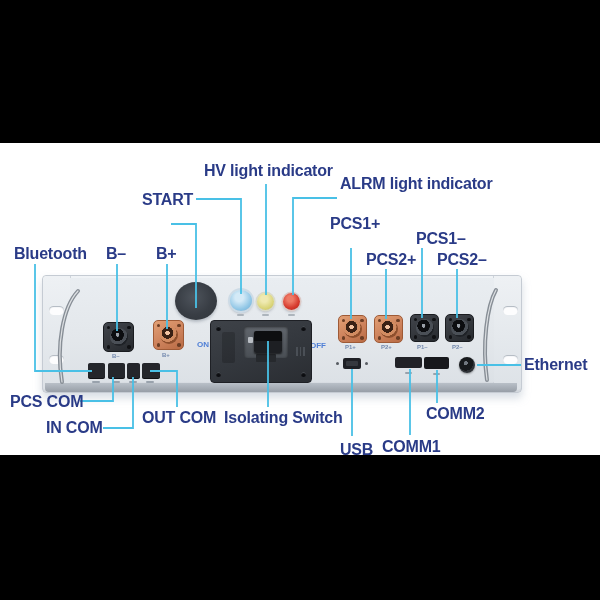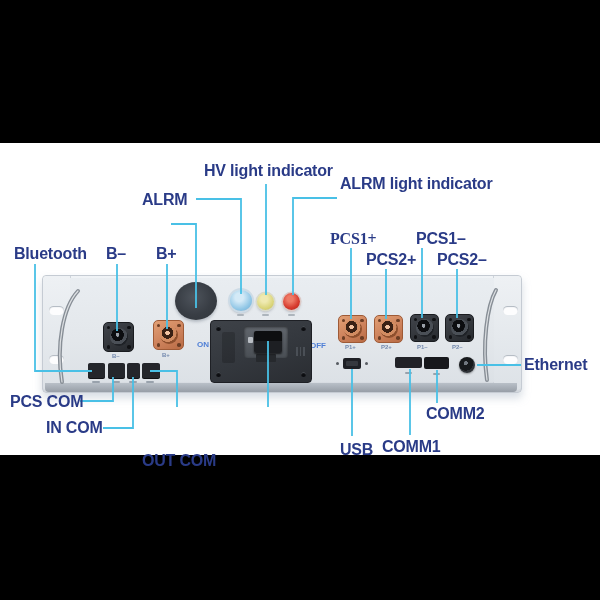--- a/index.html
+++ b/index.html
@@ -233,29 +233,30 @@
       <path d="M103,428 L133,428 L133,377"></path>
       <path d="M150,371 L177,371 L177,407"></path>
       <path d="M268,341 L268,407"></path>
       <path d="M352,369 L352,436"></path>
       <path d="M410,369 L410,435"></path>
       <path d="M437,370 L437,403"></path>
     </g>
   </svg>
 
   <span class="lbl" style="left:204px;top:163px;">HV light indicator</span>
-  <span class="lbl" style="left:142px;top:192px;">ALRM</span>
+  <span class="lbl" style="left:142px;top:192px;">START</span>
   <span class="lbl" style="left:340px;top:176px;">ALRM light indicator</span>
   <span class="lbl" style="left:14px;top:246px;">Bluetooth</span>
   <span class="lbl" style="left:106px;top:246px;">B–</span>
   <span class="lbl" style="left:156px;top:246px;">B+</span>
-  <span class="lbl" style="left:330px;top:231px;font-family:Liberation Serif, serif;">PCS1+</span>
+  <span class="lbl" style="left:330px;top:216px;">PCS1+</span>
   <span class="lbl" style="left:404px;top:231px;margin-left:12px;">PCS1–</span>
   <span class="lbl" style="left:366px;top:252px;">PCS2+</span>
   <span class="lbl" style="left:437px;top:252px;">PCS2–</span>
   <span class="lbl" style="left:524px;top:357px;">Ethernet</span>
   <span class="lbl" style="left:10px;top:394px;">PCS COM</span>
-  <span class="lbl" style="left:142px;top:410px;margin-top:43px;">OUT COM</span>
+  <span class="lbl" style="left:142px;top:410px;">OUT COM</span>
+  <span class="lbl" style="left:224px;top:410px;">Isolating Switch</span>
   <span class="lbl" style="left:426px;top:406px;">COMM2</span>
   <span class="lbl" style="left:46px;top:420px;">IN COM</span>
   <span class="lbl" style="left:340px;top:442px;">USB</span>
   <span class="lbl" style="left:382px;top:439px;">COMM1</span>
 </div>
 
 </body></html>

